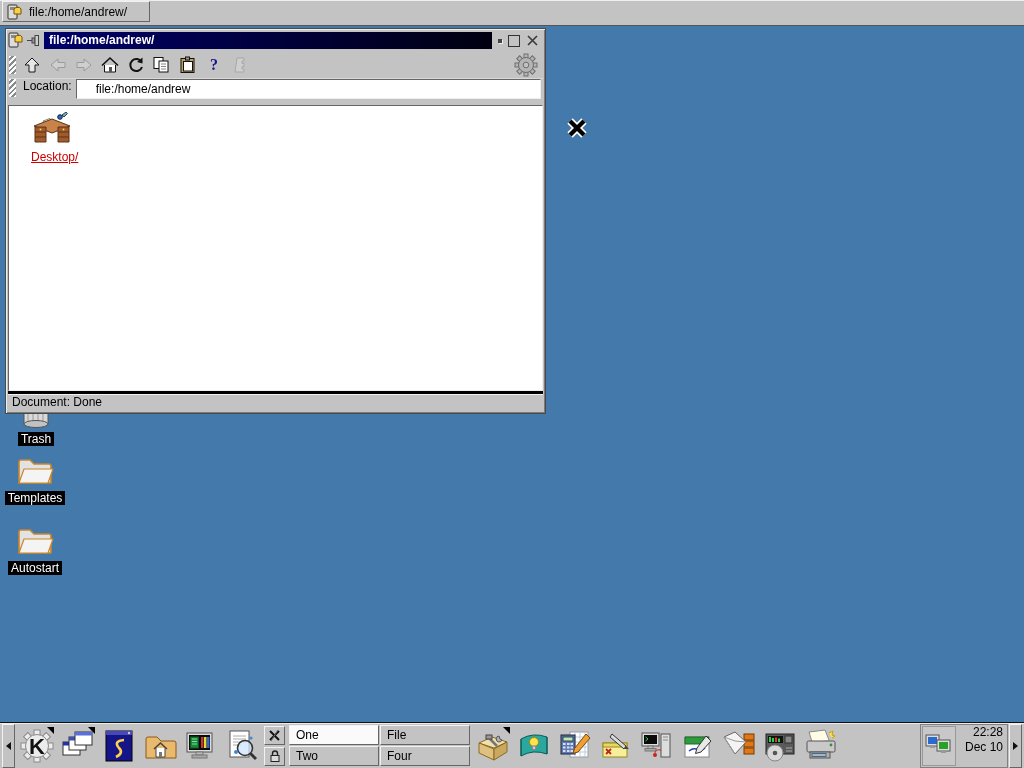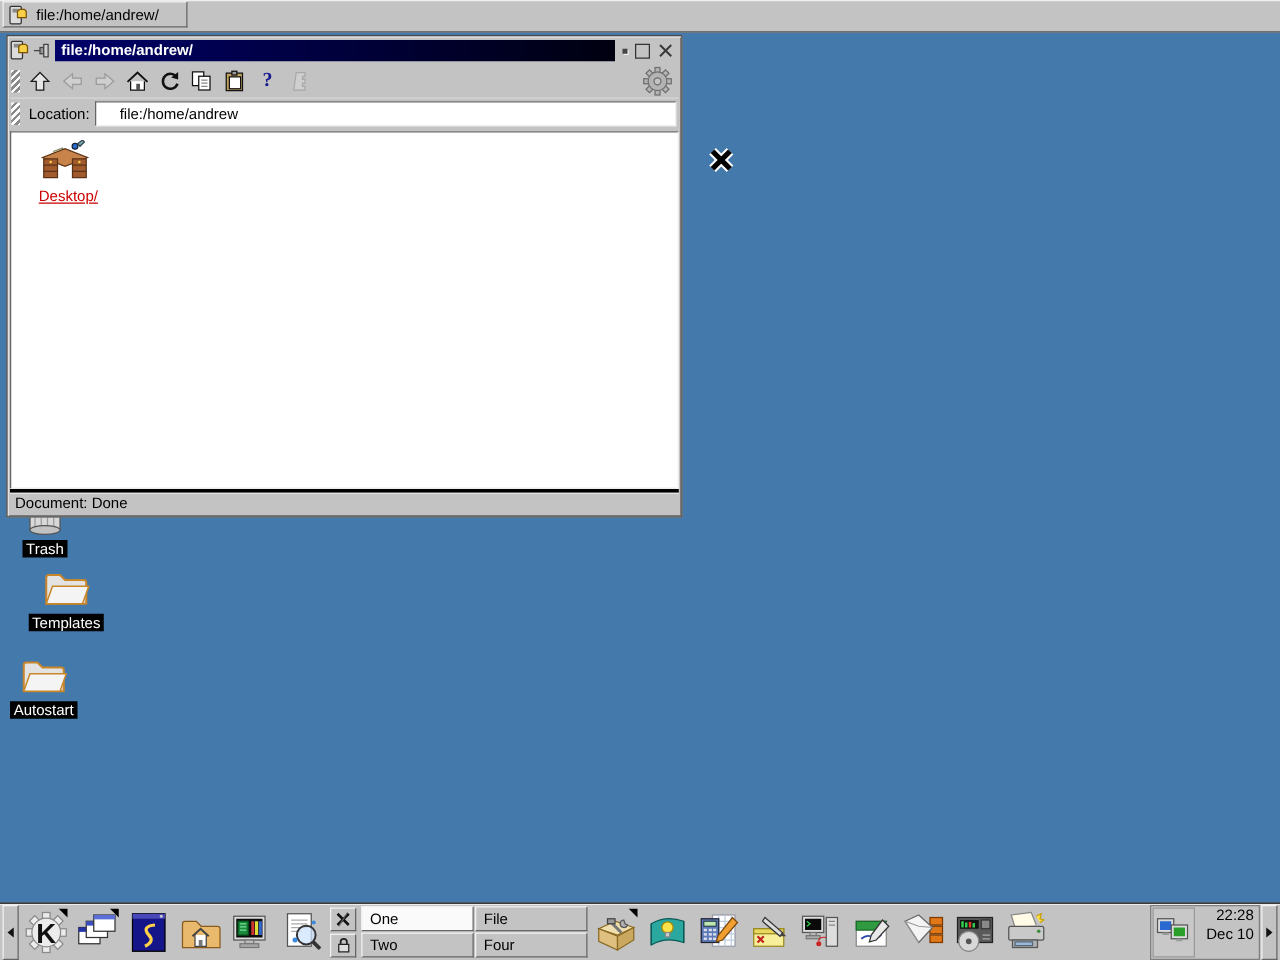--- a/index.html
+++ b/index.html
@@ -32,21 +32,21 @@
   .btn-max{width:10px;height:10px;border:1px solid #333;background:transparent}
   .menubar{height:23px;display:flex;align-items:center;gap:2px;border-bottom:1px solid #d8d8d8}
   .handle{width:7px;height:18px;margin:0 3px 0 1px;
           background:repeating-linear-gradient(135deg,#fdfdfd 0 2px,#8a8a8a 2px 4px)}
   .menu-item{display:inline-block;padding:2px 10px;font-size:13px;color:#000}
   .menu-item::first-letter{text-decoration:underline}
   .toolbar{height:27px;display:flex;align-items:center;border-bottom:1px solid #d8d8d8}
   .tbtn{width:26px;height:24px;display:flex;align-items:center;justify-content:center}
   .tbtn.gear-right{margin-left:auto;margin-right:4px}
   .help-q{font-size:16px;font-weight:bold;color:#16168f;font-family:"Liberation Serif",serif}
-  .locbar{height:24px;display:flex;align-items:center;gap:4px}
+  .locbar{height:24px;display:flex;align-items:flex-start;gap:4px}
   .loc-label{font-size:12px;color:#000;white-space:nowrap}
   .loc-input{flex:1;height:18px;margin-right:2px;border:1px solid #666;border-bottom-color:#eee;
              border-right-color:#eee;font-size:12px;font-family:"Liberation Sans",sans-serif;
              padding:0 19px;background:#fff;color:#000;outline:none}
   .viewarea{flex:1;margin-top:2px;background:#fff;border:1px solid #666;
             border-bottom-color:#eee;border-right-color:#eee;position:relative;overflow:hidden}
   .file-item{position:absolute;left:22px;top:6px;width:76px;display:flex;flex-direction:column;
              gap:2px}
   .file-label{font-size:12px;color:#cc0000;text-decoration:underline}
   .statusbar{height:17px;line-height:16px;font-size:12px;color:#000;padding-left:4px;
@@ -103,21 +103,21 @@
     <svg width="34" height="32" viewBox="0 0 34 32">
       <rect x="5" y="3" width="24" height="24" fill="#d9d9d9" stroke="#555"></rect>
       <path d="M9 3 v24 M14 3 v24 M19 3 v24 M24 3 v24" stroke="#9a9a9a"></path>
       <ellipse cx="17" cy="27" rx="12" ry="3.5" fill="#c2c2c2" stroke="#555"></ellipse>
       <ellipse cx="17" cy="3.5" rx="12" ry="3" fill="#ededed" stroke="#555"></ellipse>
     </svg>
   </span>
   <span class="dlabel">Trash</span>
 </div>
 
-<div class="dicon" style="left:21px;top:452px">
+<div class="dicon" style="left:3px;top:452px">
   <span>
     <svg width="40" height="36" viewBox="0 0 40 36">
       <path d="M4 31 V10 q0 -2 2 -2 h9 l4 4 h15 q2 0 2 2 v17 z" fill="#e3e3e3" stroke="#c8862a" stroke-width="1.6"></path>
       <path d="M4 31 L9 17 h29 L33 31 z" fill="#f4f4f4" stroke="#c8862a" stroke-width="1.2"></path>
     </svg>
   </span>
   <span class="dlabel">Templates</span>
 </div>
 
 <div class="dicon" style="left:3px;top:522px">

